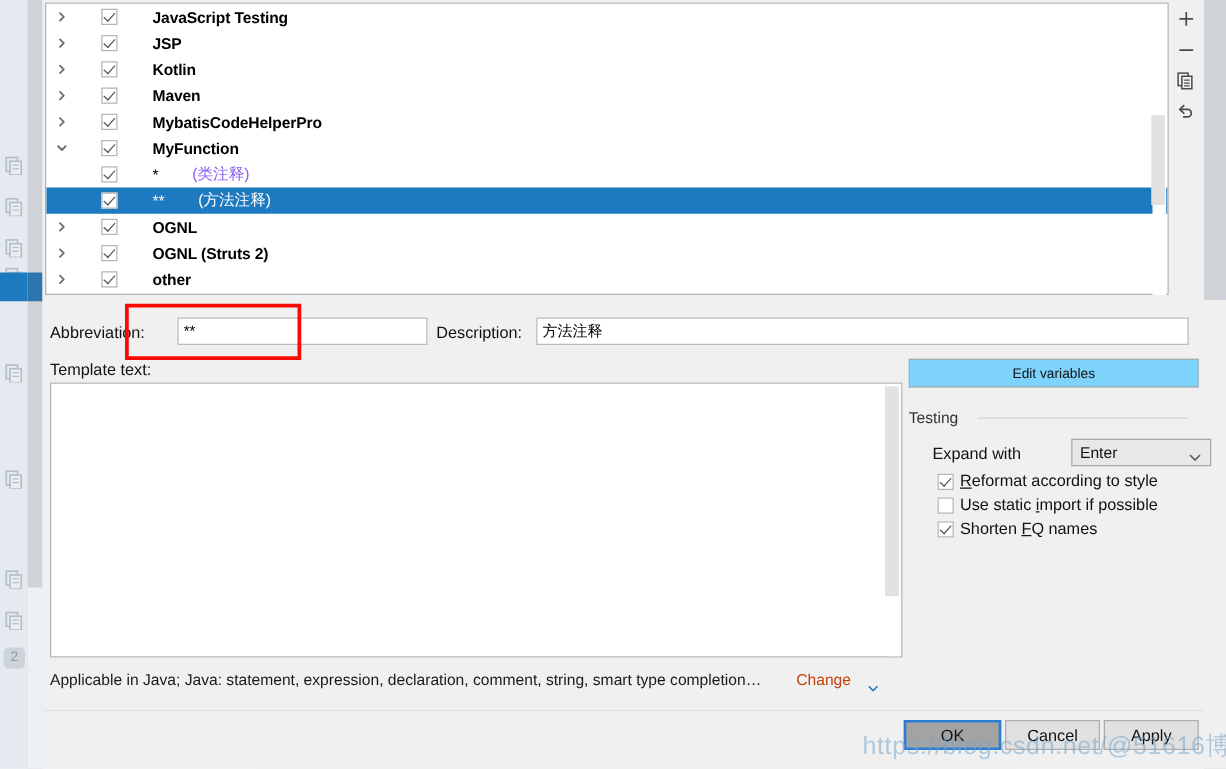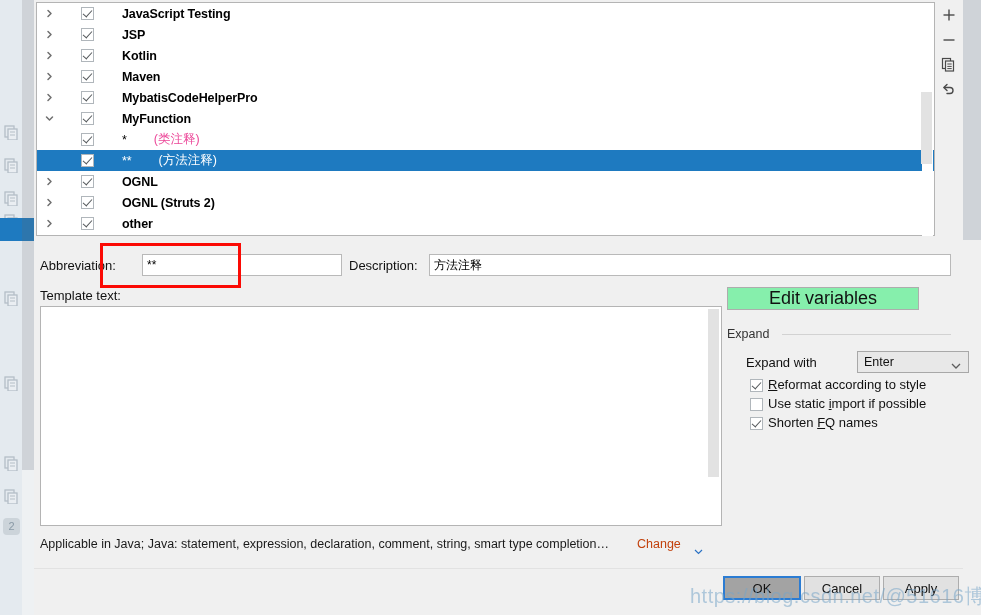--- a/index.html
+++ b/index.html
@@ -108,21 +108,21 @@
     border-width: 0 1.6px 1.6px 0;
     transform: rotate(42deg);
   }
   .node-label {
     font-weight: bold;
     font-size: 12.5px;
     letter-spacing: -0.1px;
   }
   .node-label.plain { font-weight: normal; }
   .node-note {
-    color: #ec4899;
+    color: #8b5cf6;
     font-weight: normal;
     margin-left: 3px;
   }
   .indent-1 { padding-left: 44px; }
 
   .tree-scrollbar {
     position: absolute; right: 1px; top: 1px;
     width: 11px; height: 232px;
     background: #ffffff;
   }
@@ -216,24 +216,24 @@
   }
   .tmpl-scroll-thumb {
     position: absolute; right: 1px; top: 1px;
     width: 11px; height: 168px;
     background: #e2e2e2;
   }
 
   
   .edit-vars-btn {
     position: absolute; left: 693px; top: 287px;
-    width: 192px; height: 23px;
-    background: #86efac;
+    width: 232px; height: 23px;
+    background: #7dd3fc;
     border: 1px solid #adadad;
-    font-size: 18px;
+    font-size: 11px;
     color: #111;
     display: flex; align-items: center; justify-content: center;
     cursor: default;
   }
   .options-title {
     position: absolute; left: 693px; top: 327px;
     font-size: 12.5px; color: #333;
     background: #f0f0f0;
     padding-right: 6px;
   }
@@ -550,21 +550,21 @@
     <div class="red-box"></div>
 
     <div class="tmpl-label">Template text:</div>
     <div class="tmpl-area">
       <div class="tmpl-scroll-track">
         <div class="tmpl-scroll-thumb"></div>
       </div>
     </div>
 
     <div class="edit-vars-btn">Edit variables</div>
-    <div class="options-title">Expand</div>
+    <div class="options-title">Testing</div>
     <div class="options-rule"></div>
 
     <div class="expand-label">Expand with</div>
     <div class="expand-select">
       <span>Enter</span>
       <span class="chev">
         <svg width="10" height="7" viewBox="0 0 10 7">
             <path d="M1 1 L5 5 L9 1" fill="none" stroke="#5d5d5d" stroke-width="1.3"></path>
           </svg>
       </span>

